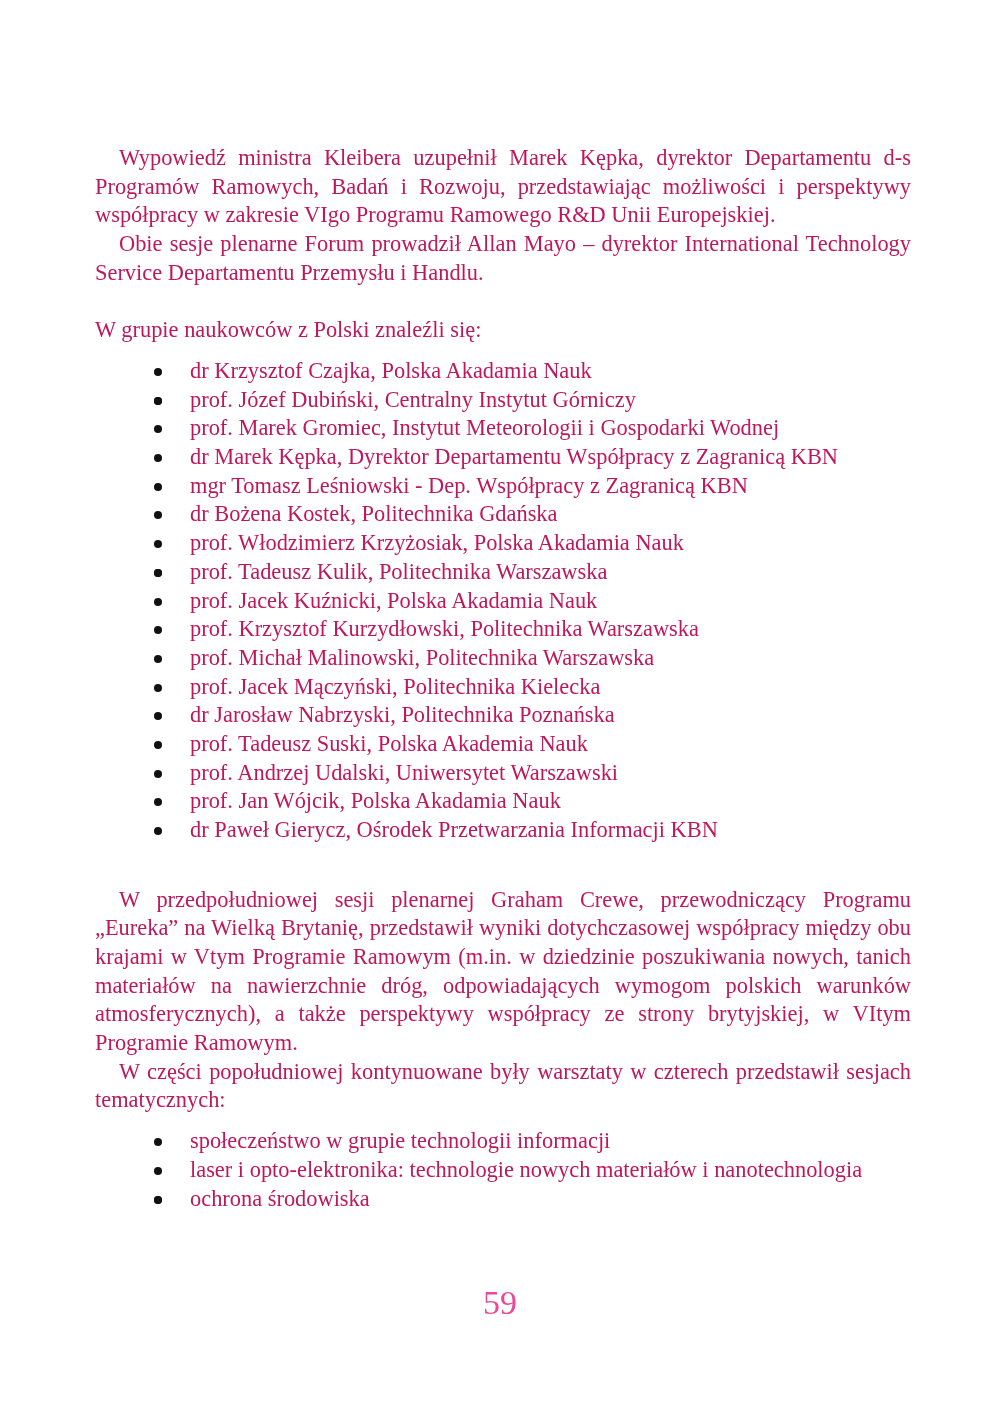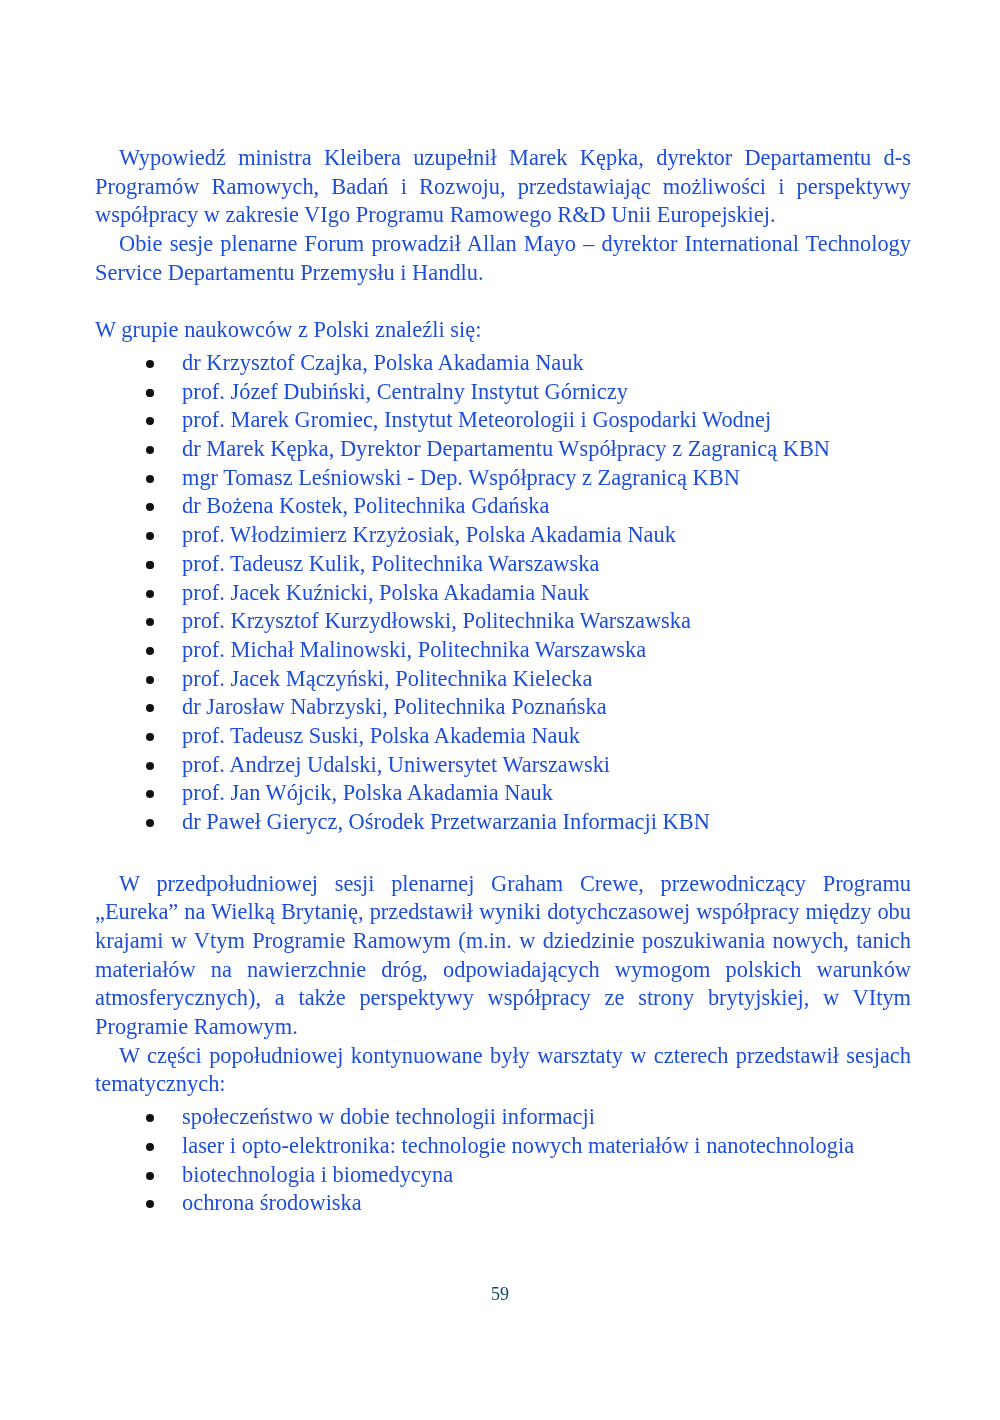--- a/index.html
+++ b/index.html
@@ -1,34 +1,34 @@
 <!DOCTYPE html>
 <html><head>
 <meta charset="utf-8">
 <style>
   html, body { margin: 0; padding: 0; background: #ffffff; }
   body { width: 1000px; height: 1420px; position: relative; overflow: hidden; }
   .page {
     position: absolute; left: 95px; top: 144px; width: 816px;
     font-family: "Liberation Serif", "DejaVu Serif", serif;
-    font-size: 22.4px; line-height: 28.7px; color: #1d4ed8;
+    font-size: 22.4px; line-height: 28.7px; color: #be185d;
   }
   .para { margin: 0; text-align: justify; text-indent: 24px; }
   .para.last-line-left { text-align-last: left; }
   .para.noindent { text-indent: 0; }
   .gap { height: 28.7px; }
-  ul.bullets { list-style: none; margin: 4px; padding: 0; }
+  ul.bullets { list-style: none; margin: 12px; padding: 0; }
   ul.bullets li { position: relative; padding-left: 83px; white-space: nowrap; }
   ul.bullets li .bullet {
     position: absolute; left: 47px; top: 11px; width: 8px; height: 8px;
     border-radius: 50%; background: #111111;
   }
   .page-number {
     position: absolute; left: 0; width: 1000px; top: 1284px; text-align: center;
-    font-family: "Liberation Serif", "DejaVu Serif", serif; font-size: 18px; color: #0c4a6e;
+    font-family: "Liberation Serif", "DejaVu Serif", serif; font-size: 34px; color: #ec4899;
   }
 </style>
 </head>
 <body>
 
 <div class="page">
   <p class="para last-line-left">Wypowiedź ministra Kleibera uzupełnił Marek Kępka, dyrektor Departamentu d-s Programów Ramowych, Badań i Rozwoju, przedstawiając możliwości i perspektywy współpracy w zakresie  VIgo Programu Ramowego R&amp;D Unii Europejskiej.</p>
   <p class="para last-line-left">Obie sesje plenarne Forum prowadził Allan Mayo – dyrektor International Technology Service  Departamentu Przemysłu i  Handlu.</p>
 
   <div class="gap"></div>
@@ -54,20 +54,20 @@
     <li><span class="bullet"></span><span>prof. Andrzej Udalski, Uniwersytet Warszawski</span></li>
     <li><span class="bullet"></span><span>prof. Jan Wójcik, Polska Akadamia Nauk</span></li>
     <li><span class="bullet"></span><span>dr Paweł Gierycz, Ośrodek Przetwarzania Informacji KBN</span></li>
   </ul>
 
   <div class="gap"></div>
 
   <p class="para last-line-left">W przedpołudniowej sesji plenarnej Graham Crewe, przewodniczący Programu „Eureka” na Wielką Brytanię, przedstawił wyniki dotychczasowej współpracy między obu krajami w Vtym Programie Ramowym (m.in. w dziedzinie poszukiwania nowych, tanich materiałów na nawierzchnie dróg, odpowiadających wymogom polskich warunków atmosferycznych), a także perspektywy współpracy ze strony brytyjskiej, w VItym Programie Ramowym.</p>
   <p class="para last-line-left">W części popołudniowej kontynuowane były warsztaty w czterech przedstawił sesjach tematycznych:</p>
   <ul class="bullets">
-    <li><span class="bullet"></span><span>społeczeństwo w dobie technologii informacji</span></li>
+    <li><span class="bullet"></span><span>społeczeństwo w grupie technologii informacji</span></li>
     <li><span class="bullet"></span><span>laser i opto-elektronika: technologie nowych materiałów i nanotechnologia</span></li>
-    <li><span class="bullet"></span><span>biotechnologia i biomedycyna</span></li>
+    <li><span class="bullet"></span></li>
     <li><span class="bullet"></span><span>ochrona środowiska</span></li>
   </ul>
 </div>
 
 <div class="page-number">59</div>
 
 </body></html>

